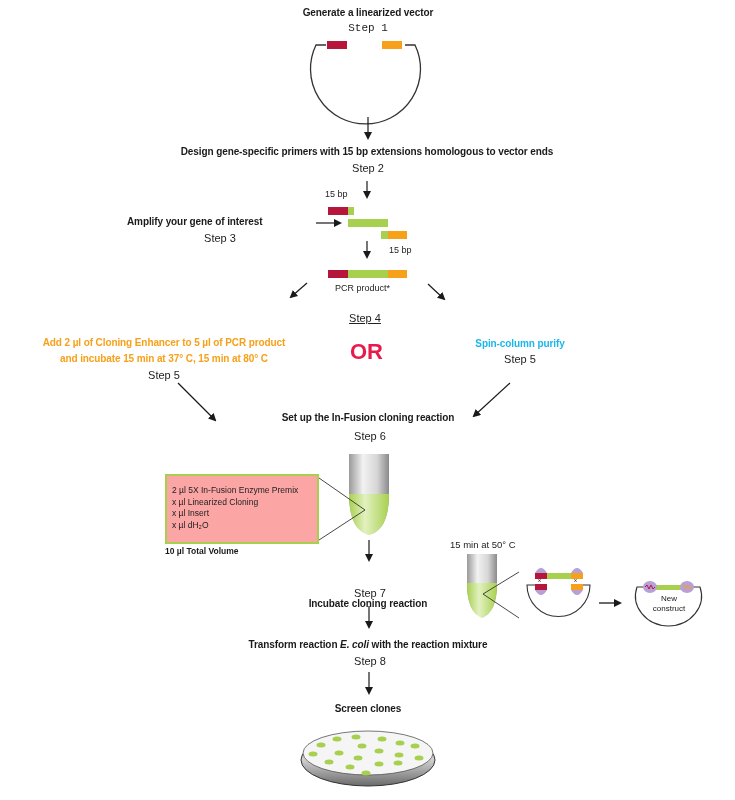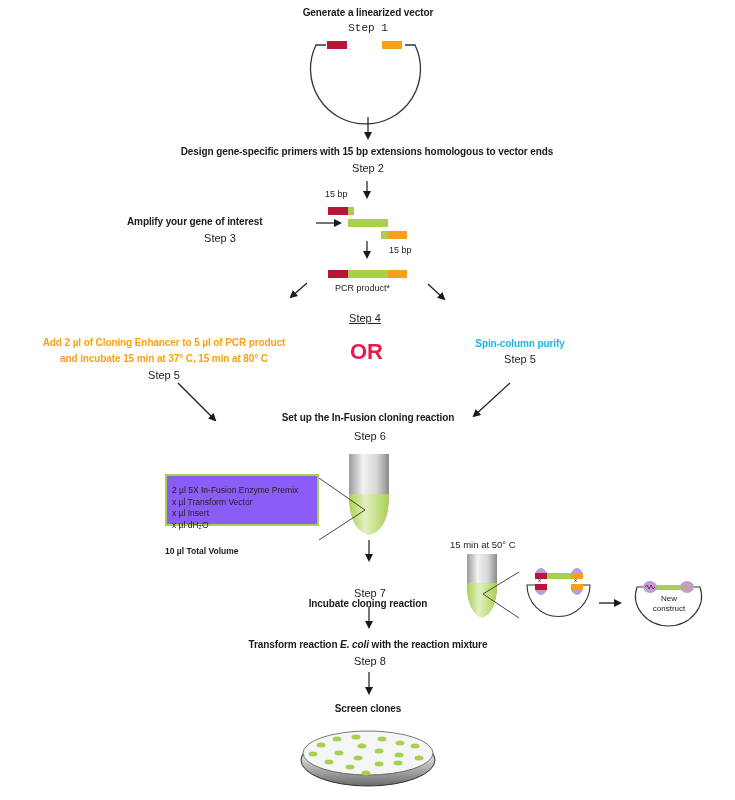--- a/index.html
+++ b/index.html
@@ -6,23 +6,23 @@
     body { width: 735px; height: 800px; position: relative; overflow: hidden;
            font-family: "Liberation Sans", "DejaVu Sans", sans-serif; color: #1a1a1a; }
     .abs { position: absolute; }
     .title { font-weight: bold; font-size: 10px; text-align: center; white-space: nowrap; letter-spacing: -0.1px; }
     .step { font-size: 11px; text-align: center; white-space: nowrap; color: #222; }
     .small { font-size: 9px; white-space: nowrap; color: #222; }
     .orange { color: #f7a11a; }
     .cyan { color: #1ab7ea; }
     .or { color: #e8194b; font-weight: bold; font-size: 22px; }
     svg.layer { position: absolute; left: 0; top: 0; }
-    .recipe { position:absolute; left:165px; top:474px; width:154px; height:52px;
+    .recipe { position:absolute; left:165px; top:474px; width:154px; height:70px;
               border:2px solid #a8d04f; box-sizing:border-box; padding:9px 0 0 5px;
-              font-size:8.5px; line-height:11.5px; color:#222; background:#8b5cf6; }
+              font-size:8.5px; line-height:11.5px; color:#222; background:#fca5a5; }
   </style>
 </head>
 <body>
 
 <svg class="layer" width="735" height="800">
   <defs>
     <marker id="ah" markerWidth="8" markerHeight="8" refX="6" refY="4" orient="auto" markerUnits="userSpaceOnUse">
       <path d="M0,0 L8,4 L0,8 Z" fill="#1a1a1a"></path>
     </marker>
     <linearGradient id="tubeGrad" x1="0" x2="1" y1="0" y2="0">
@@ -160,21 +160,21 @@
 <div class="abs step" style="left:124px; top:369px; width:80px;">Step 5</div>
 
 <div class="abs title cyan" style="left:440px; top:338px; width:160px;">Spin-column purify</div>
 <div class="abs step" style="left:490px; top:353px; width:60px;">Step 5</div>
 
 <div class="abs title" style="left:218px; top:412px; width:300px;">Set up the In-Fusion cloning reaction</div>
 <div class="abs step" style="left:330px; top:430px; width:80px;">Step 6</div>
 
 <div class="recipe">
   <div>2 µl 5X In-Fusion Enzyme Premix</div>
-  <div>x µl Transform Vector</div>
+  <div>x µl Linearized Cloning</div>
   <div>x µl Insert</div>
   <div>x µl dH₂O</div>
 </div>
 <div class="abs" style="left:165px; top:546px; font-size:8.5px; font-weight:bold;">10 µl Total Volume</div>
 
 <div class="abs small" style="left:450px; top:539px; font-size:9.5px;">15 min at 50° C</div>
 <div class="abs title" style="left:268px; top:571px; width:200px;margin-top:27px;">Incubate cloning reaction</div>
 <div class="abs step" style="left:330px; top:587px; width:80px;">Step 7</div>
 <div class="abs" style="left:538px; top:577px; font-size:6px;">x</div>
 <div class="abs" style="left:574px; top:577px; font-size:6px;">x</div>

